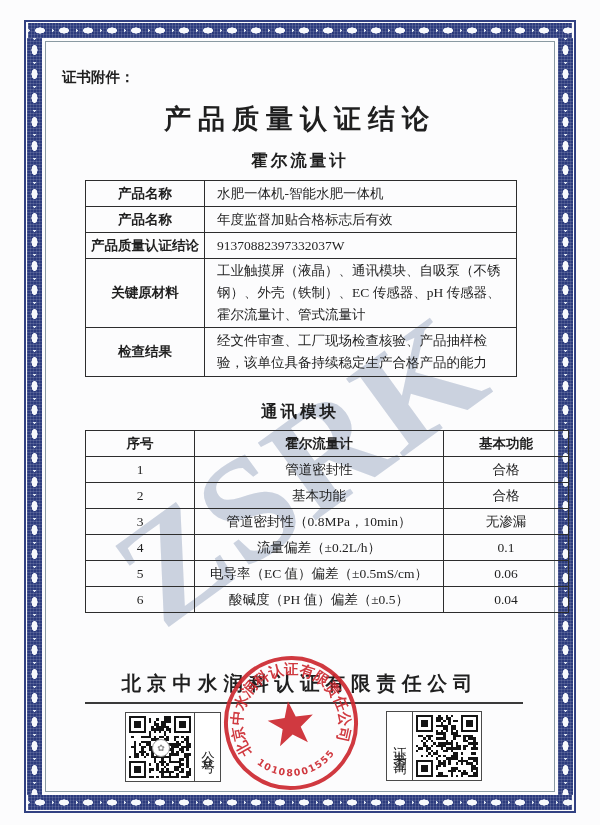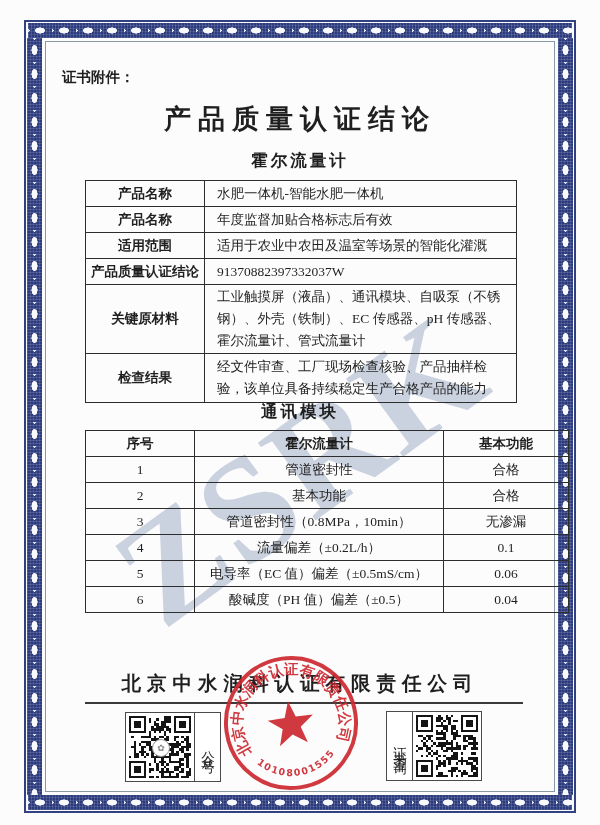--- a/index.html
+++ b/index.html
@@ -102,24 +102,20 @@
       <tbody>
         <tr class="r1">
           <td class="lbl">产品名称</td>
           <td class="val">水肥一体机-智能水肥一体机</td>
         </tr>
         <tr class="r1">
           <td class="lbl">产品名称</td>
           <td class="val">年度监督加贴合格标志后有效</td>
         </tr>
         <tr class="r1">
-          <td class="lbl">适用范围</td>
-          <td class="val">适用于农业中农田及温室等场景的智能化灌溉</td>
-        </tr>
-        <tr class="r1">
           <td class="lbl">产品质量认证结论</td>
           <td class="val">91370882397332037W</td>
         </tr>
         <tr class="r2">
           <td class="lbl">关键原材料</td>
           <td class="val">工业触摸屏（液晶）、通讯模块、自吸泵（不锈钢）、外壳（铁制）、EC 传感器、pH 传感器、霍尔流量计、管式流量计</td>
         </tr>
         <tr class="r2">
           <td class="lbl">检查结果</td>
           <td class="val">经文件审查、工厂现场检查核验、产品抽样检验，该单位具备持续稳定生产合格产品的能力</td>

